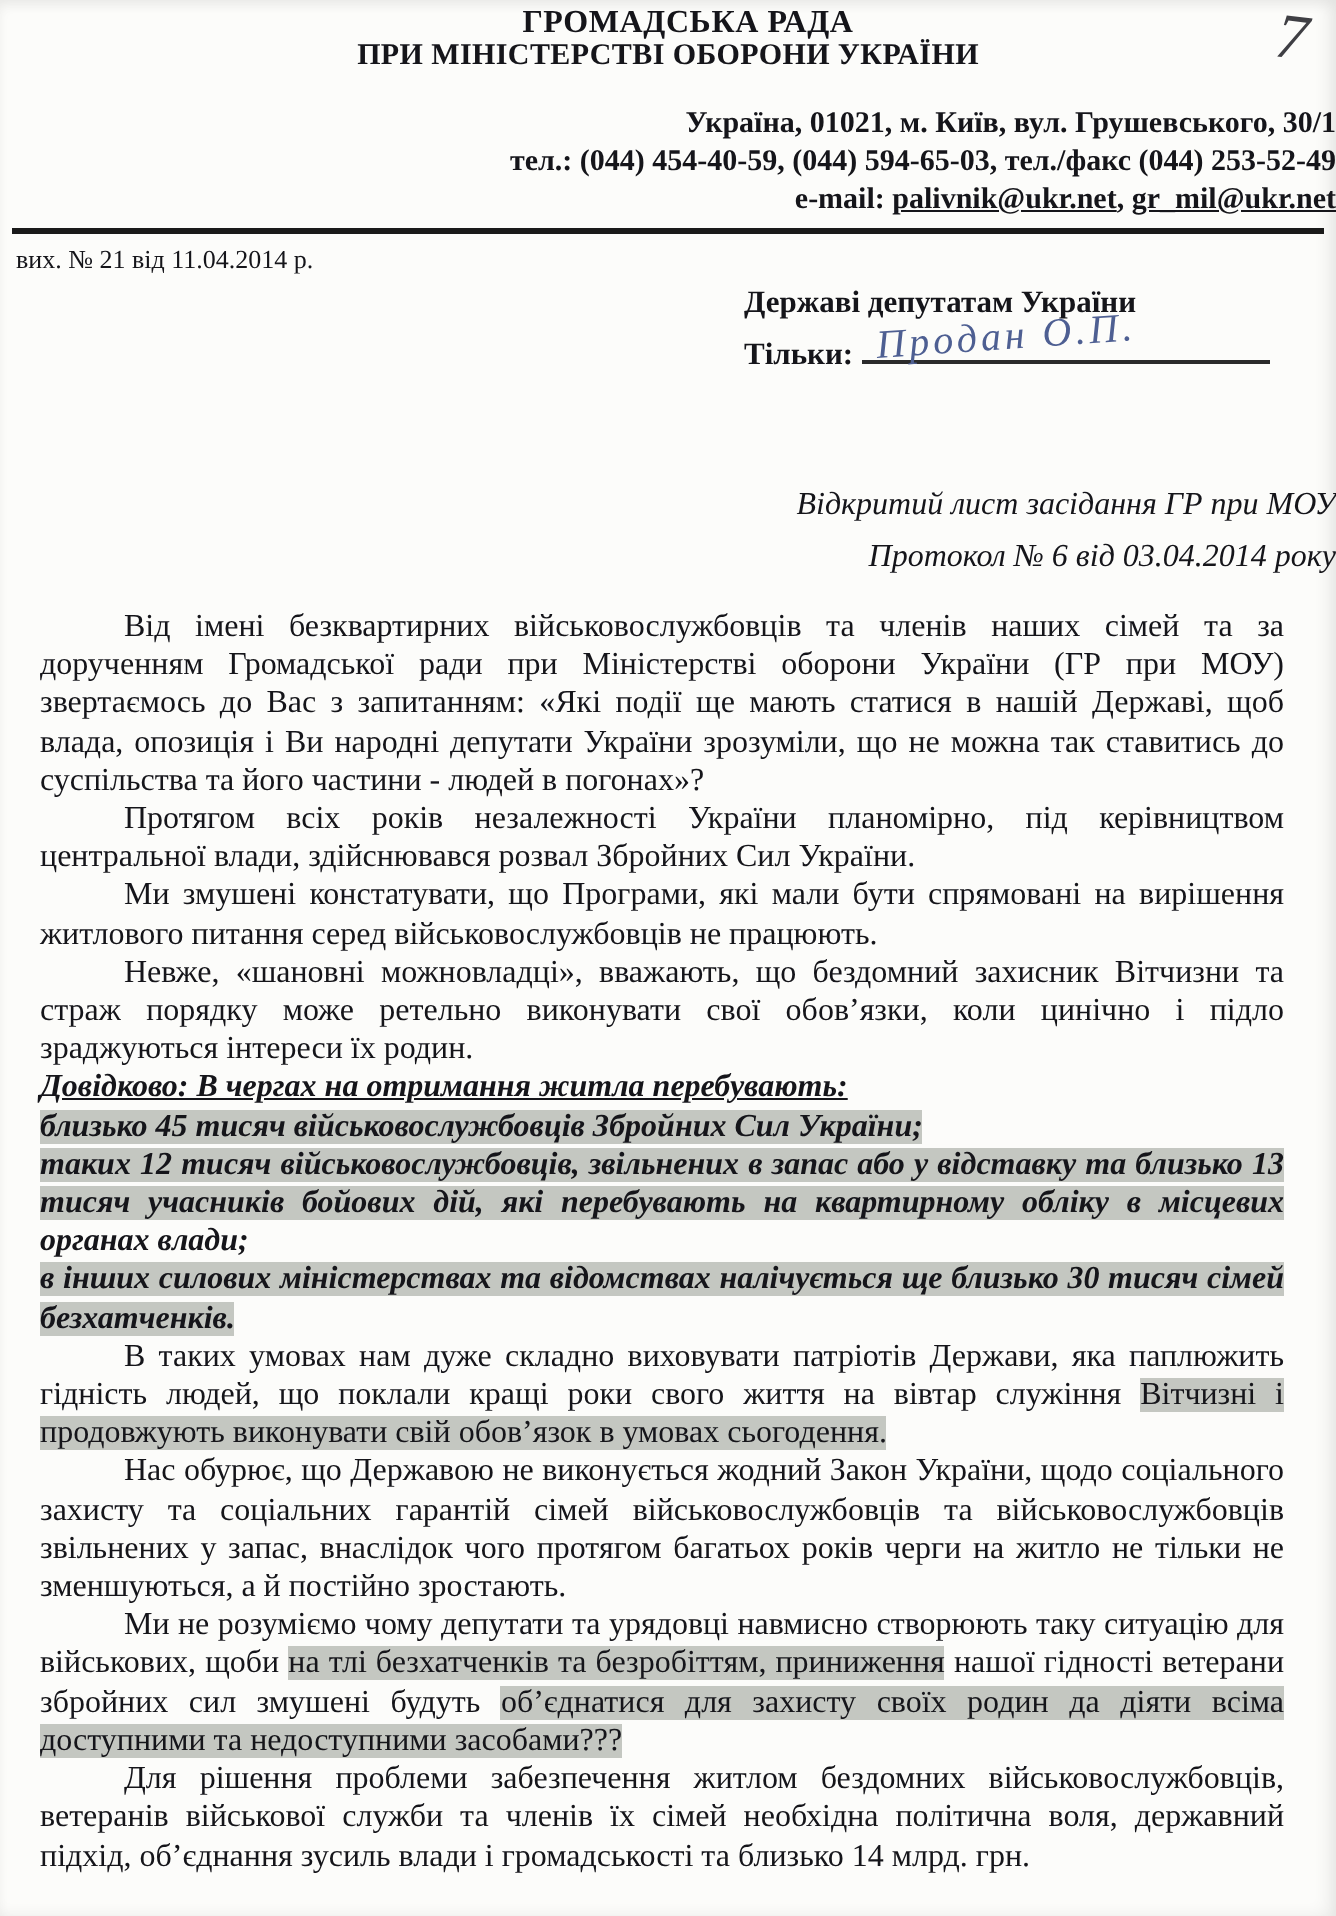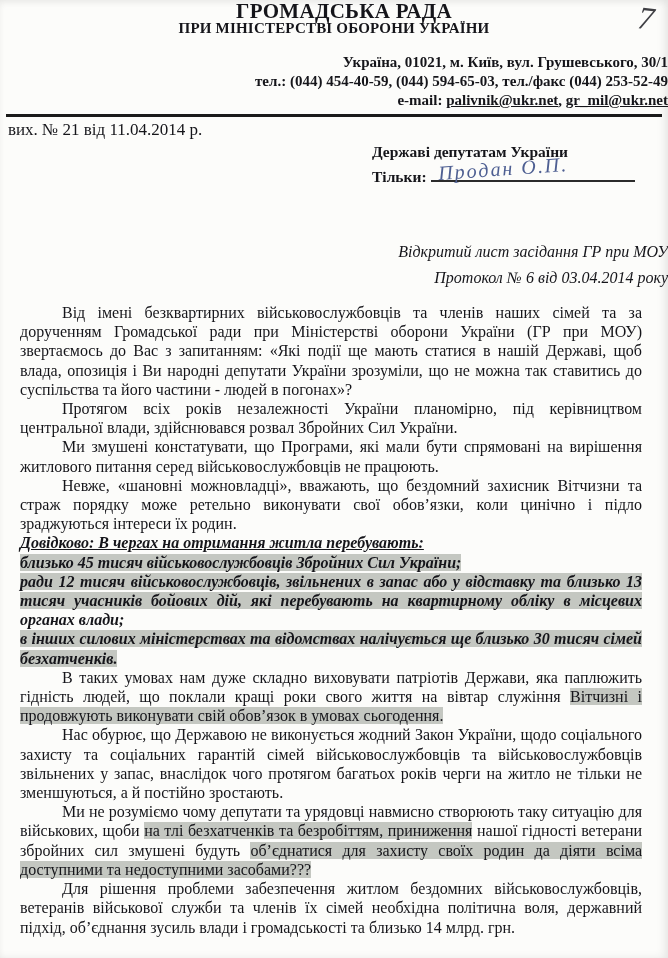--- a/index.html
+++ b/index.html
@@ -13,25 +13,25 @@
     position:relative;width:668px;height:958px;overflow:hidden;
     background:#fcfcfa;
     box-shadow:inset -4px 0 8px rgba(0,0,0,0.07), inset 0 3px 6px rgba(0,0,0,0.04);
   }
   .pageno{
     position:absolute;top:0px;right:14px;
     font-size:32px;color:#3f3f44;font-style:italic;
     transform:rotate(7deg);
   }
   .letterhead{padding-top:3px;text-align:center;font-weight:bold;}
-  .org1{font-size:21px;line-height:17px;letter-spacing:0.3px;margin-left:20px;}
+  .org1{font-size:16px;line-height:17px;letter-spacing:0.3px;margin-left:20px;}
   .org2{font-size:15px;line-height:17px;margin-bottom:16px;letter-spacing:0.2px;}
   .addr{font-size:15px;line-height:19px;text-align:right;}
   .rule{height:0;border-top:3px solid #1a1a1a;margin:4px 6px 0 6px;}
-  .ref{margin:4px 0 0 8px;font-size:17px;line-height:18px;}
+  .ref{margin:4px 0 0 8px;font-size:13px;line-height:18px;}
   .recipient{margin:2px 14px 0 372px;font-weight:bold;font-size:15.5px;line-height:21px;white-space:nowrap;}
   .rec-line2{margin-top:1px;}
   .hand-line{
     display:inline-block;vertical-align:baseline;
     width:204px;height:17px;margin-left:4px;
     border-bottom:2px solid #2b2b2b;position:relative;
   }
   .handwriting{
     position:absolute;left:8px;bottom:-4px;
     font-style:italic;font-weight:normal;font-size:20px;
@@ -79,21 +79,21 @@
     <div>Протокол № 6 від 03.04.2014 року</div>
   </div>
 
   <div class="body-text">
       <p class="indent"><span>Від імені безквартирних військовослужбовців та членів наших сімей та за дорученням Громадської ради при Міністерстві оборони України (ГР при МОУ) звертаємось до Вас з запитанням: «Які події ще мають статися в нашій Державі, щоб влада, опозиція і Ви народні депутати України зрозуміли, що не можна так ставитись до суспільства та його частини - людей в погонах»?</span></p>
       <p class="indent"><span>Протягом всіх років незалежності України планомірно, під керівництвом центральної влади, здійснювався розвал Збройних Сил України.</span></p>
       <p class="indent"><span>Ми змушені констатувати, що Програми, які мали бути спрямовані на вирішення житлового питання серед військовослужбовців не працюють.</span></p>
       <p class="indent"><span>Невже, «шановні можновладці», вважають, що бездомний захисник Вітчизни та страж порядку може ретельно виконувати свої обов’язки, коли цинічно і підло зраджуються інтереси їх родин.</span></p>
       <p class="flush"><span class="b i u">Довідково: В чергах на отримання житла перебувають:</span></p>
       <p class="flush"><span class="b i hl">близько </span><span class="b i hl">45 тисяч</span><span class="b i hl"> військовослужбовців Збройних Сил України;</span></p>
-      <p class="flush"><span class="b i hl">ради </span><span class="b i hl">12 тисяч</span><span class="b i hl"> військовослужбовців, звільнених в запас або у відставку та близько </span><span class="b i hl">13 тисяч</span><span class="b i hl"> учасників бойових дій, які перебувають на квартирному обліку в місцевих </span><span class="b i">органах влади;</span></p>
+      <p class="flush"><span class="b i hl">таких </span><span class="b i hl">12 тисяч</span><span class="b i hl"> військовослужбовців, звільнених в запас або у відставку та близько </span><span class="b i hl">13 тисяч</span><span class="b i hl"> учасників бойових дій, які перебувають на квартирному обліку в місцевих </span><span class="b i">органах влади;</span></p>
       <p class="flush"><span class="b i hl">в інших силових міністерствах та відомствах налічується ще близько </span><span class="b i hl">30 тисяч</span><span class="b i hl"> сімей безхатченків.</span></p>
       <p class="indent"><span>В таких умовах нам дуже складно виховувати патріотів Держави, яка паплюжить гідність людей, що поклали кращі роки свого життя на вівтар служіння </span><span class="hl">Вітчизні і продовжують виконувати свій обов’язок в умовах сьогодення.</span></p>
       <p class="indent"><span>Нас обурює, що Державою не виконується жодний Закон України, щодо соціального захисту та соціальних гарантій сімей військовослужбовців та військовослужбовців звільнених у запас, внаслідок чого протягом багатьох років черги на житло не тільки не зменшуються, а й постійно зростають.</span></p>
       <p class="indent"><span>Ми не розуміємо чому депутати та урядовці навмисно створюють таку ситуацію для військових, щоби </span><span class="hl">на тлі безхатченків та безробіттям, приниження</span><span> нашої гідності ветерани збройних сил змушені будуть </span><span class="hl">об’єднатися для захисту </span><span class="hl">своїх родин да діяти всіма доступними та недоступними засобами???</span></p>
       <p class="indent"><span>Для рішення проблеми забезпечення житлом бездомних військовослужбовців, ветеранів військової служби та членів їх сімей необхідна політична воля, державний підхід, об’єднання зусиль влади і громадськості та близько 14 млрд. грн.</span></p>
     </div>
 
 </div>
 
 </body></html>

